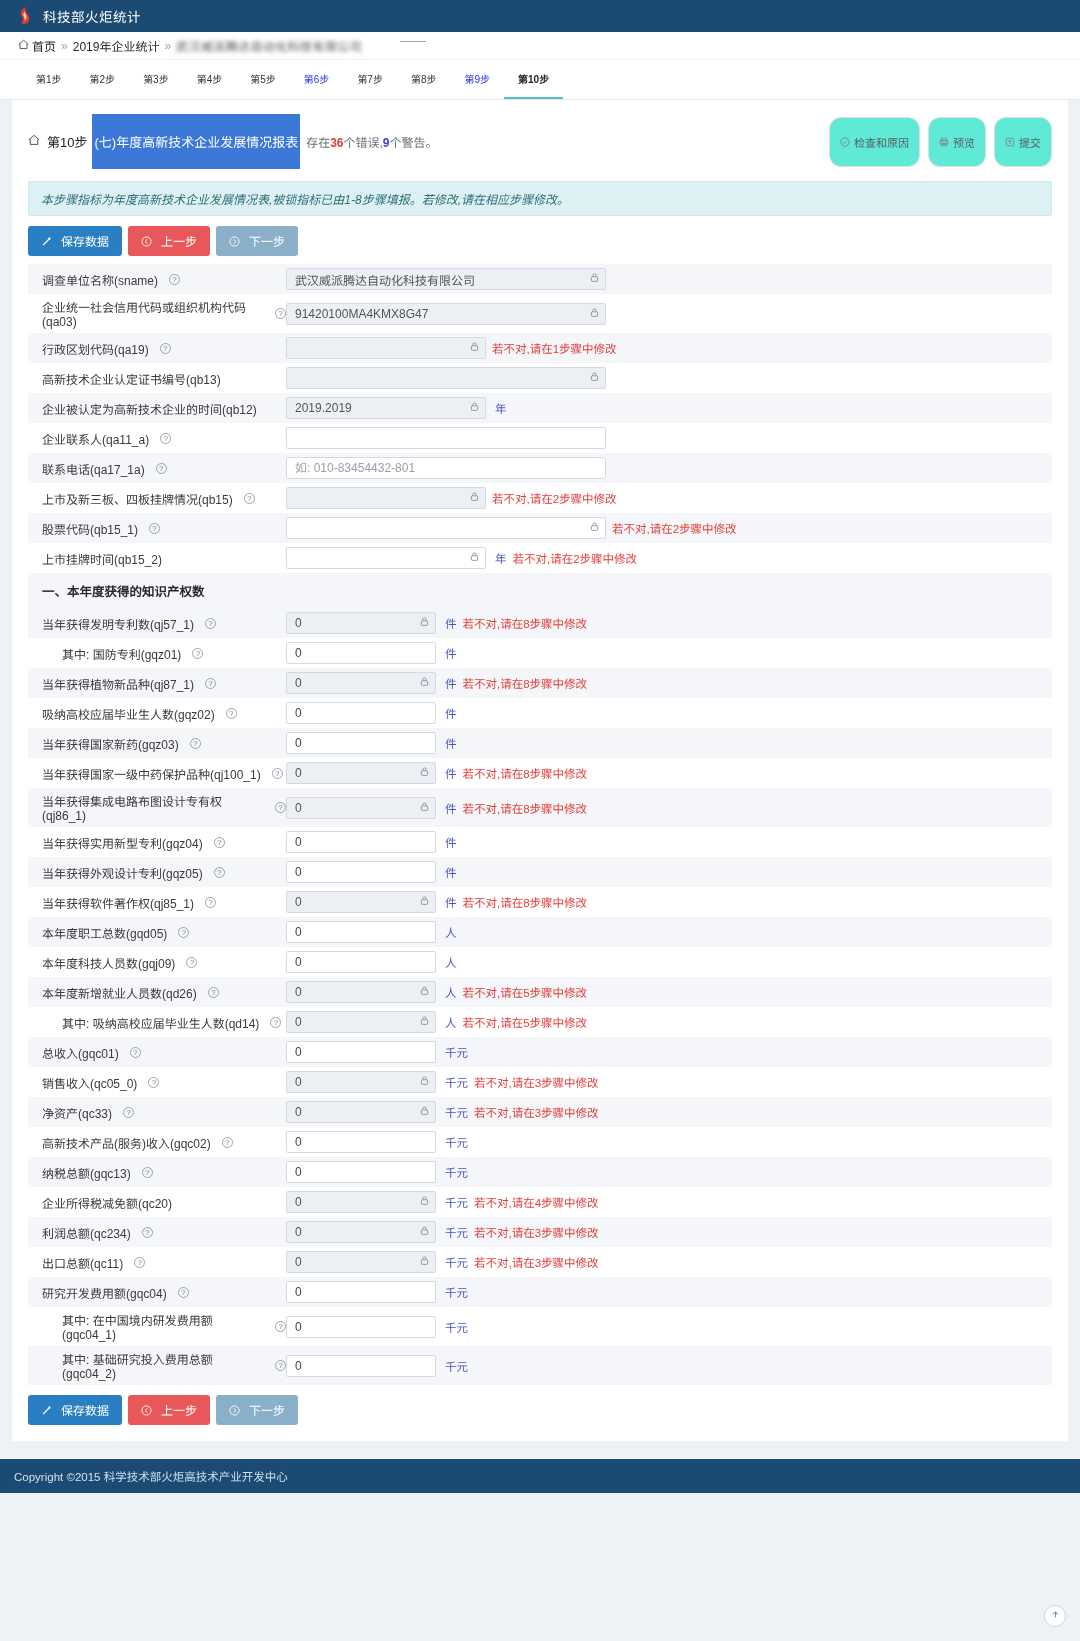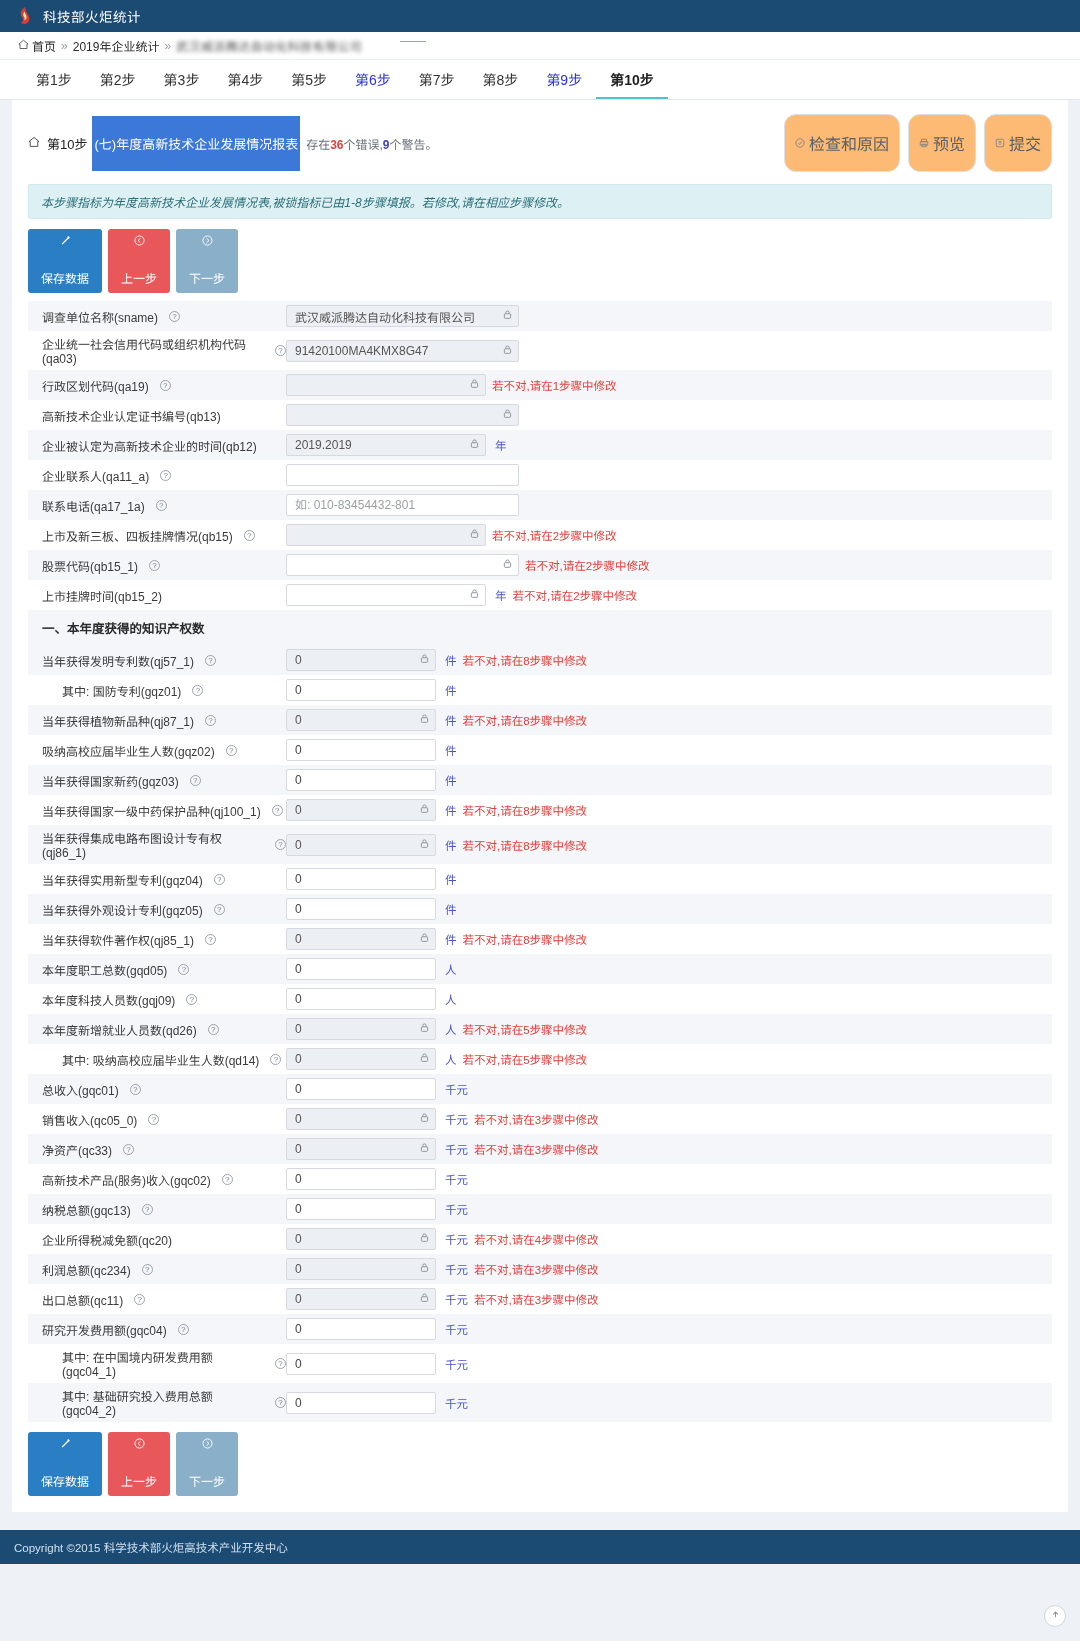--- a/index.html
+++ b/index.html
@@ -40,21 +40,21 @@
     margin-left:38px; position:relative; top:-4px;
   }
 
   
   .steps {
     height:40px; background:#fff; display:flex; align-items:stretch;
     padding:0 22px; border-bottom:1px solid #e3e7ec;
   }
   .step {
     display:flex; align-items:center; justify-content:center;
-    padding:0 14px; font-size:14px; color:#333; cursor:pointer;
+    padding:0 14px; font-size:10px; color:#333; cursor:pointer;
     border-bottom:2px solid transparent; white-space:nowrap;
   }
   .step.visited { color:#2b33e0; }
   .step.active { color:#1f1f1f; border-bottom-color:#4fc3c9; font-weight:600; }
 
   
   .page {
     background:#fff; margin:0 12px; padding:0 0 2px 0;
     min-height:1260px;
   }
@@ -68,39 +68,38 @@
   .title-hl {
     background:#3b78d8; color:#fff; font-size:13px; padding:18px 2px;
   }
   .title-tail { font-size:12px; color:#6a7079; margin-left:6px; }
   .cnt-err { color:#e2403c; font-weight:700; }
   .cnt-warn { color:#4040d0; font-weight:700; }
   .titlerow-spacer { flex:1; }
   .tbtn {
     display:inline-flex; align-items:center; gap:4px;
     border:1px solid #dcdfe4; border-radius:12px;
-    background:#fdba74; color:#5a6068; font-size:16px;
+    background:#5eead4; color:#5a6068; font-size:11px;
     padding:16px 10px; margin-left:8px; cursor:pointer; white-space:nowrap;
   }
   .tbtn svg { display:block; }
 
   
   .notice {
     margin:4px 16px 0 16px; background:#ddf1f4; border:1px solid #cfe9ee;
     color:#2c6f78; font-size:12px; padding:8px 12px; border-radius:2px;font-style:italic;
   }
 
   
   .actions { padding:10px 16px 8px 16px; display:flex; gap:6px; }
   .btn {
-    display:inline-flex; align-items:center; gap:23px;
+    display:inline-flex; align-items:center; gap:9px;
     border:none; border-radius:3px; font-size:12px;
     padding:6px 13px; color:#fff; cursor:pointer;
     font-family:Liberation Mono, monospace;
-    flex-direction:column;
   }
   .btn-save { background:#2a7fc4; }
   .btn-prev { background:#e8575a; }
   .btn-next { background:#8aafc8; }
   .btn svg { display:block; }
 
   
   .form { padding:0 16px 0 16px; }
   .row {
     display:flex; align-items:center; min-height:30px; padding:4px 8px;
@@ -117,21 +116,21 @@
     border-radius:50%; font-size:8px; line-height:9px; color:#7d858e;
     align-items:center; justify-content:center; flex:none; margin-left:2px;
   }
   .fieldwrap { position:relative; flex:none; }
   .inp {
     height:22px; border:1px solid #d6dae0; border-radius:2px;
     font-size:12px; padding:0 22px 0 8px; color:#444;
     font-family:inherit; background:#fff; outline:none;
   }
   .inp.locked { background:#eceff3; color:#555; }
-  .inp.w-wide { width:233px; }
+  .inp.w-wide { width:320px; }
   .inp.w-mid  { width:200px; }
   .inp.w-narrow { width:150px; }
   .inp::placeholder { color:#9aa0a7; }
   .lock {
     position:absolute; right:6px; top:50%; transform:translateY(-50%);
     pointer-events:none;
   }
   .unit { font-size:11.5px; color:#4a52c8; margin-left:9px; white-space:nowrap; }
   .err { font-size:11.5px; color:#e2403c; margin-left:6px; white-space:nowrap; }
 

